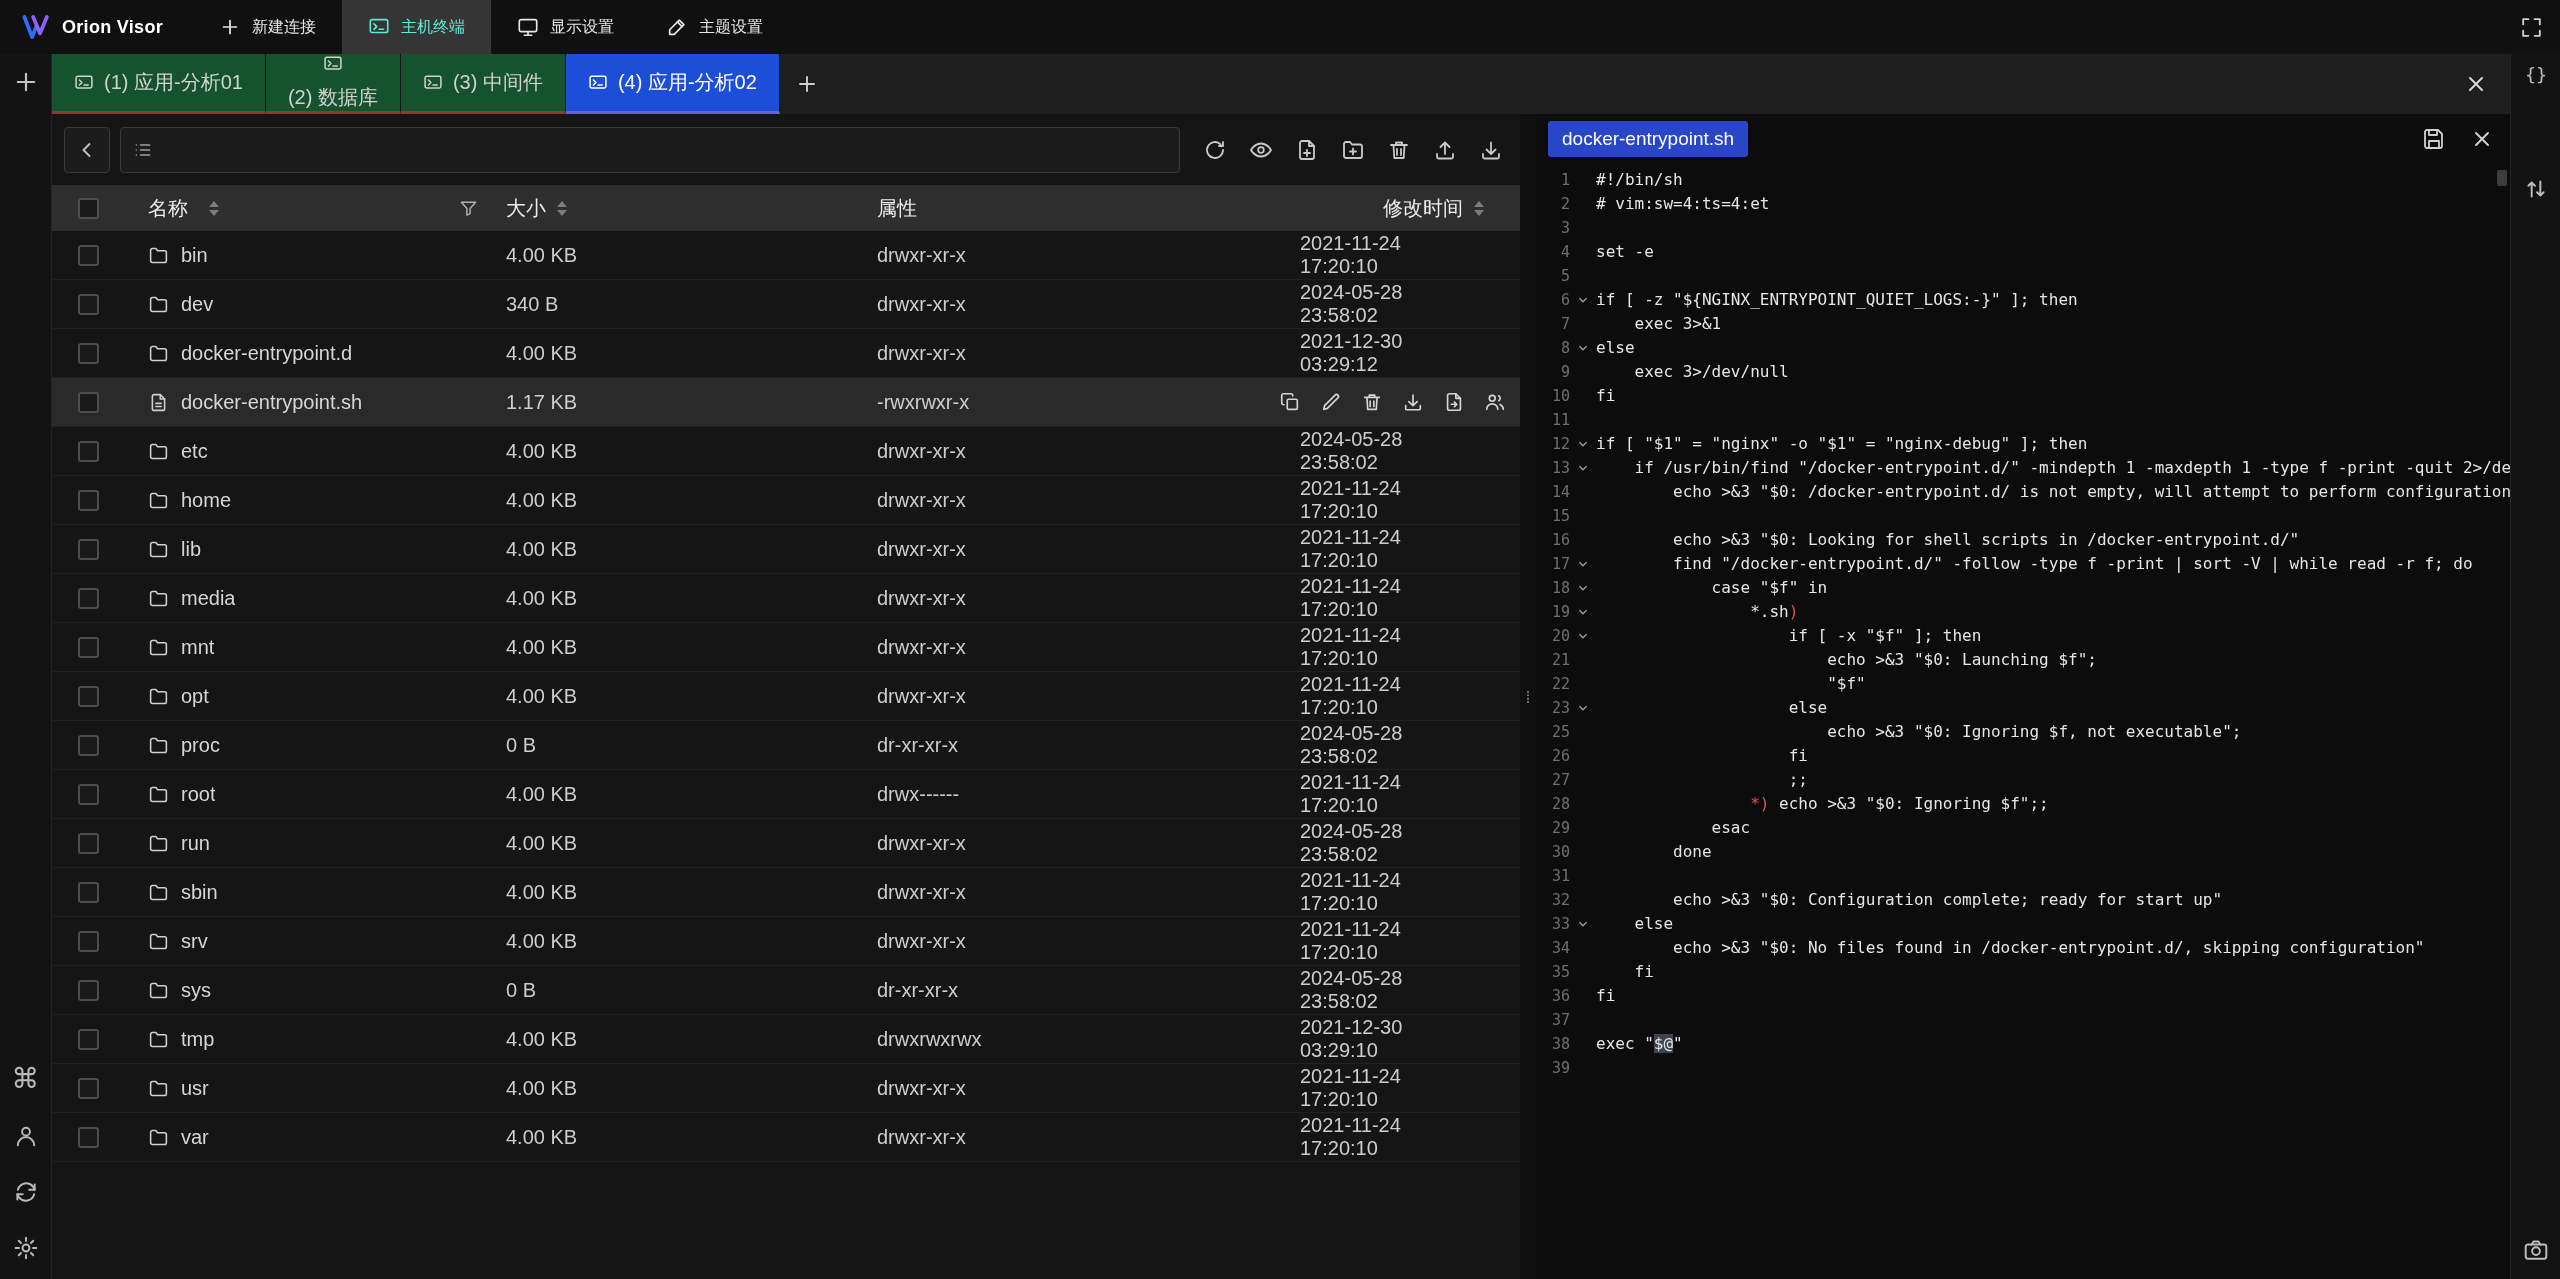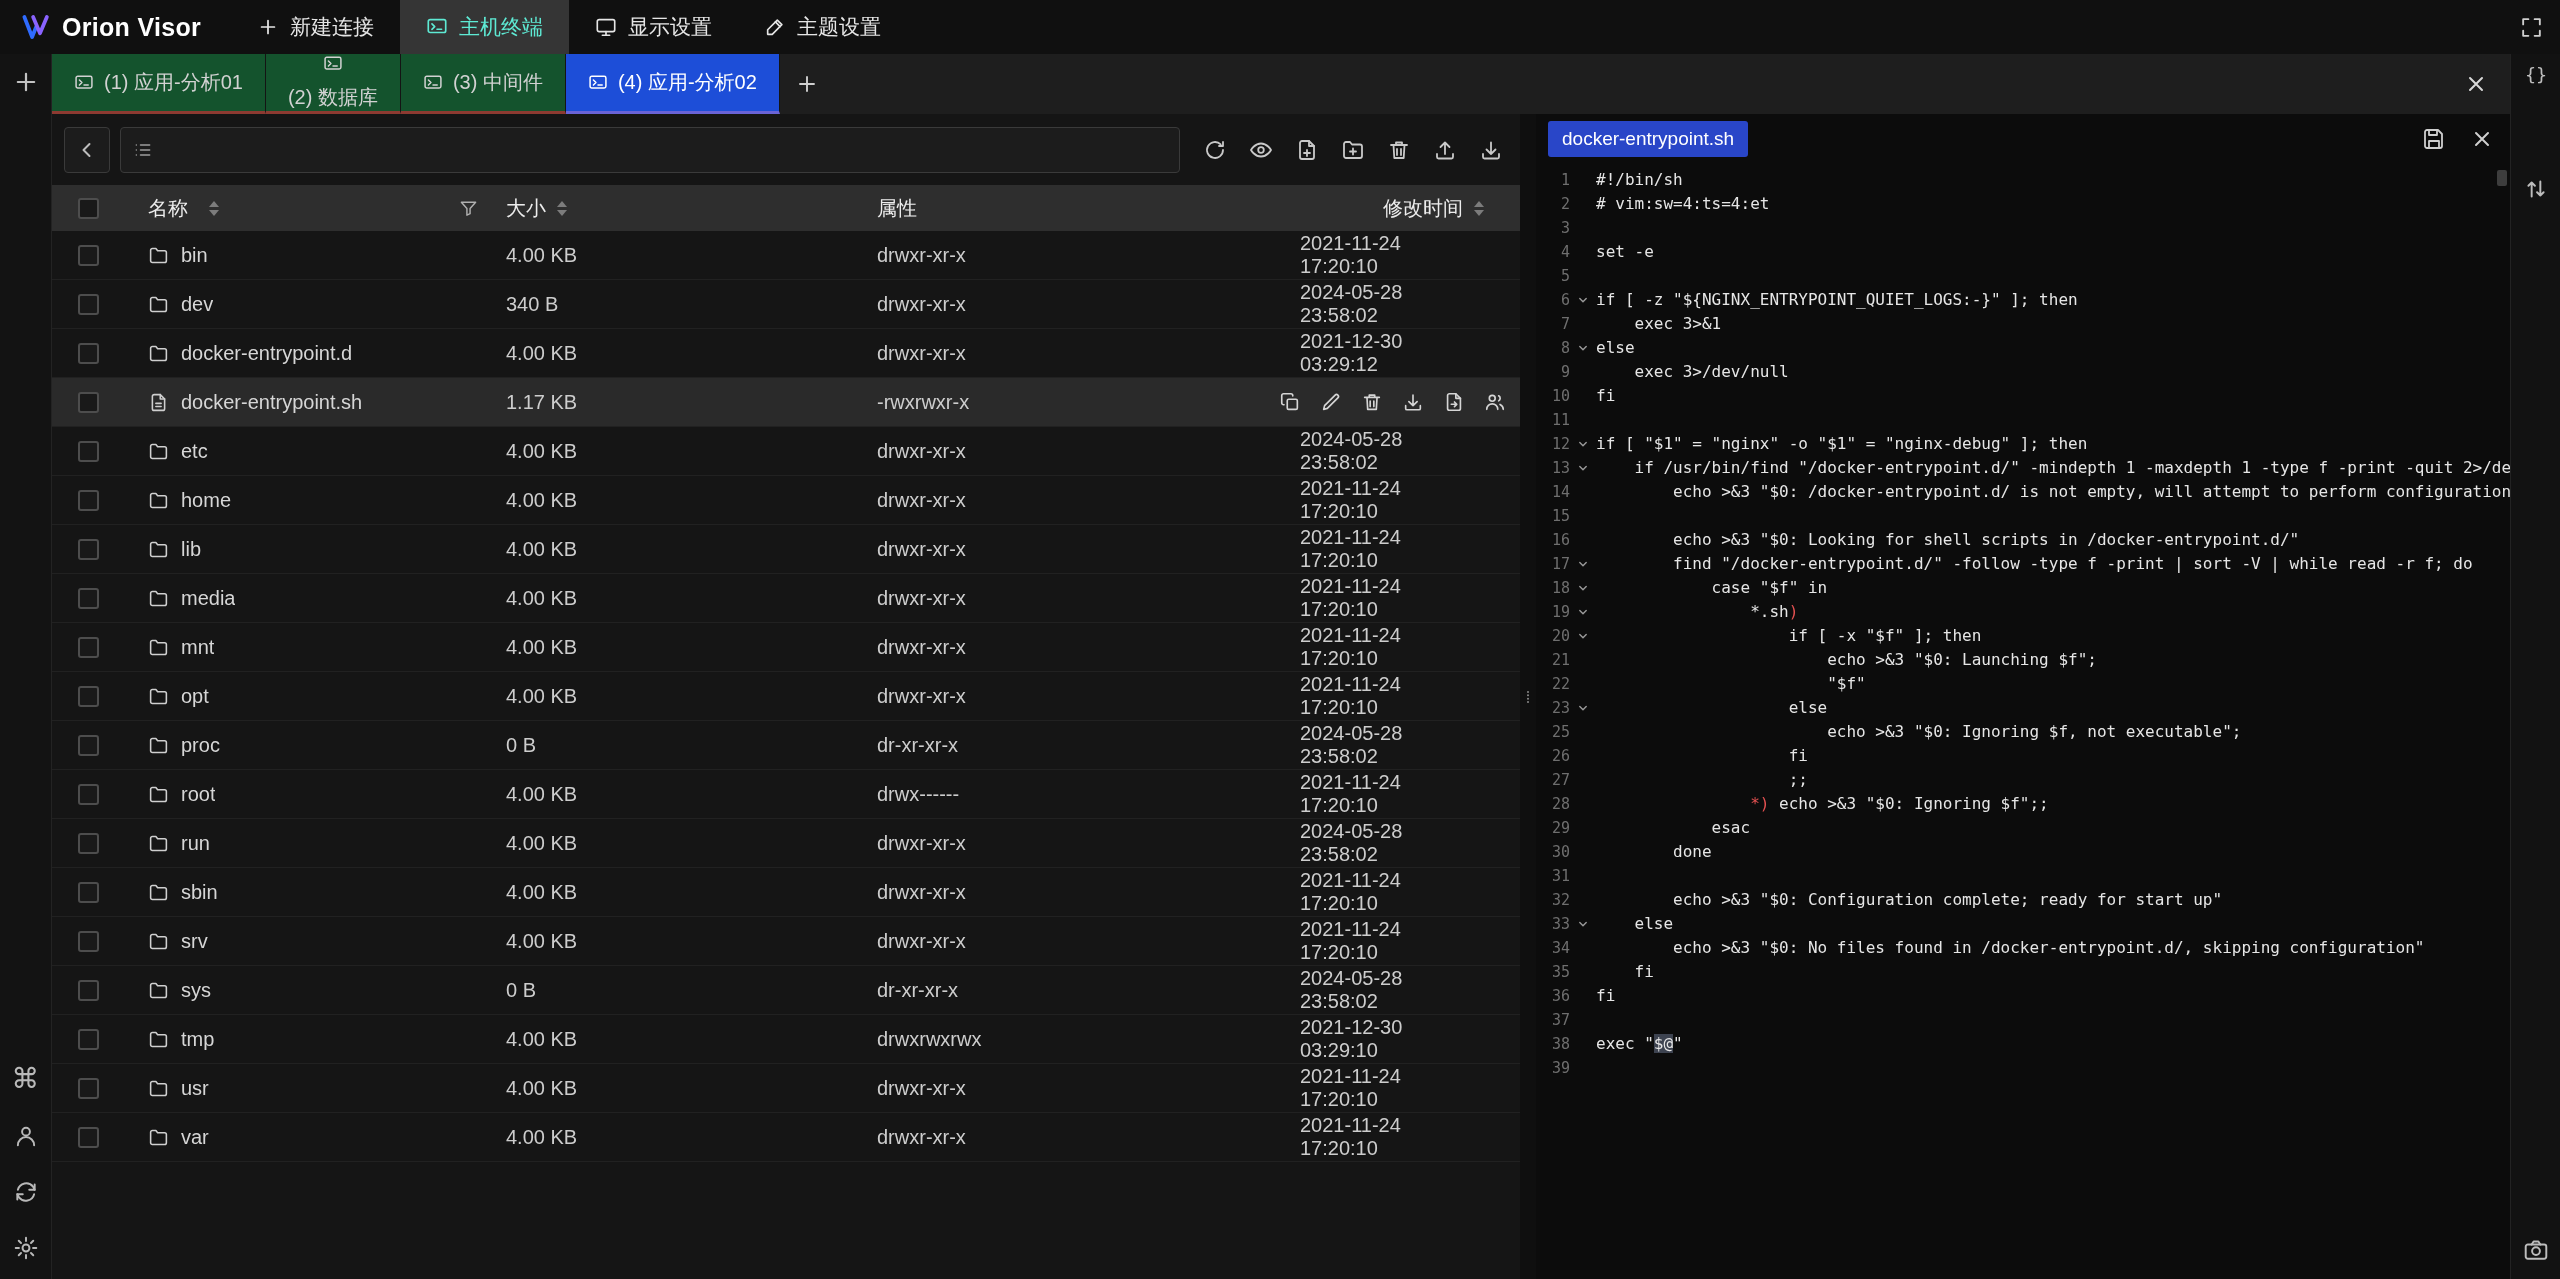--- a/index.html
+++ b/index.html
@@ -7,23 +7,23 @@
     font-family:"Liberation Sans","DejaVu Sans",sans-serif; color:#d8d8d8; }
   #app { width:2560px; height:1279px; display:flex; flex-direction:column; }
 
   .iwrap { display:inline-flex; align-items:center; justify-content:center; color:inherit; line-height:1; }
   .svg-ic { display:block; }
   .txt-ic { font-family:"DejaVu Sans",sans-serif; }
 
   
   .navbar { flex:0 0 54px; background:#101010; display:flex; align-items:stretch; }
   .logo { display:flex; align-items:center; gap:12px; padding:0 30px 0 20px; }
-  .logo-text { font-size:25px; font-weight:bold; color:#ffffff; letter-spacing:.3px; white-space:nowrap; }
+  .logo-text { font-size:18px; font-weight:bold; color:#ffffff; letter-spacing:.3px; white-space:nowrap; }
   .nav-menu { display:flex; align-items:stretch; }
-  .nav-item { display:flex; align-items:center; gap:11px; padding:0 26px; font-size:21px; color:#e6e6e6; cursor:pointer; white-space:nowrap; }
+  .nav-item { display:flex; align-items:center; gap:11px; padding:0 26px; font-size:16px; color:#e6e6e6; cursor:pointer; white-space:nowrap; }
   .nav-item.active { background:#353535; color:#5eead4; }
   .nav-spacer { flex:1; }
   .nav-right { display:flex; align-items:center; padding-right:16px; color:#cfcfcf; }
 
   .body-row { flex:1; display:flex; min-height:0; }
 
   
   .left-rail { flex:0 0 52px; background:#131313; border-right:1px solid #232323;
     display:flex; flex-direction:column; align-items:center; padding:14px 0 18px; }
   .rail-top { display:flex; flex-direction:column; gap:28px; color:#c2c2c2; }

